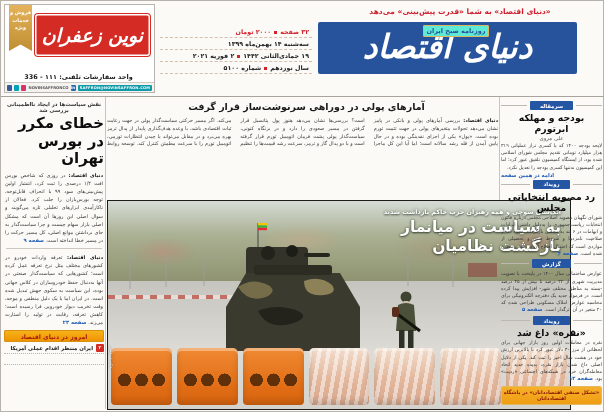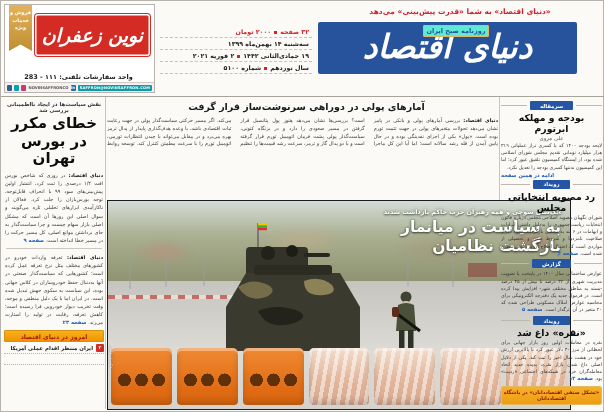--- a/index.html
+++ b/index.html
@@ -29,21 +29,21 @@
   .info-row { height:12px; line-height:12px; border-bottom:1px dashed #d4bfae; font-size:6.3px; color:#222; font-weight:bold; text-align:right; padding-right:3px; white-space:nowrap; overflow:hidden; }
   .rsq { display:inline-block; width:3px; height:3px; background:#d2232a; margin:0 3px; vertical-align:middle; }
   .red-t { color:#d2232a; }
 
   .top-rule { position:absolute; left:0; top:95px; width:604px; height:1px; background:#a8a49c; }
   .vsep { position:absolute; top:96px; bottom:2px; width:1px; background:#c8c4bc; }
 
   
   .col-left { position:absolute; left:3px; top:98px; width:100px; height:312px; overflow:hidden; }
   .sm-kicker { font-size:5.4px; font-weight:bold; text-align:center; color:#333; padding:2px 0 1px; }
-  .col-head { font-size:15px; font-weight:bold; text-align:center; color:#0d0d0d; line-height:1.18; margin:1px 0 3px; }
+  .col-head { font-size:15px; font-weight:bold; color:#0d0d0d; line-height:1.18; margin:1px 0 3px; }
   .body-txt { font-size:5px; line-height:1.62; text-align:justify; color:#3a3a3a; padding:0 1px; }
   .lead-in { font-weight:bold; color:#111; }
   .pref { color:#1f5bb5; font-weight:bold; font-size:5.2px; }
   .art-div { height:1px; background:#ccc8c0; margin:4px 2px; }
   .today-head { margin-top:4px; height:12px; background:linear-gradient(#f7b21a,#ef9400); border:1px solid #d89010; color:#a61b0f; font-size:6.2px; font-weight:bold; text-align:center; line-height:11px; border-radius:1px; }
   .today-row { height:11.4px; display:flex; align-items:center; gap:3px; border-bottom:1px dotted #b8b4ac; font-size:5.4px; font-weight:bold; color:#222; }
   .num-badge { flex:0 0 8px; width:8px; height:8px; background:#d42b24; color:#fff; font-size:4.6px; text-align:center; line-height:8px; border-radius:1px; }
 
   
   .center-top { position:absolute; left:106px; top:97px; width:391px; height:100px; }
@@ -91,21 +91,21 @@
   .club-head { background:linear-gradient(#f6b02a,#ef9d12); color:#8a1505; font-size:5.1px; font-weight:bold; text-align:center; padding:2.5px 1px; }
 </style>
 </head>
 <body>
 
 <div class="page">
 
   <div class="ad">
     <div class="ad-ribbon">فروش و خدمات ویژه</div>
     <div class="ad-brand">نوین زعفران</div>
-    <div class="ad-orders">واحد سفارشات تلفنی: ۱۱۱ - 283</div>
+    <div class="ad-orders">واحد سفارشات تلفنی: ۱۱۱ - 336</div>
     <div class="ad-social">
       <span class="chip">SAFFRON@NOVINSAFFRON.COM</span>
       <span class="sq-icon in-blue">in</span>
       <span class="ad-handle">NOVINSAFFRONCO</span>
       <span class="sq-icon mini-red"></span>
       <span class="sq-icon mini-teal"></span>
       <span class="sq-icon mini-blue"></span>
     </div>
   </div>
 

